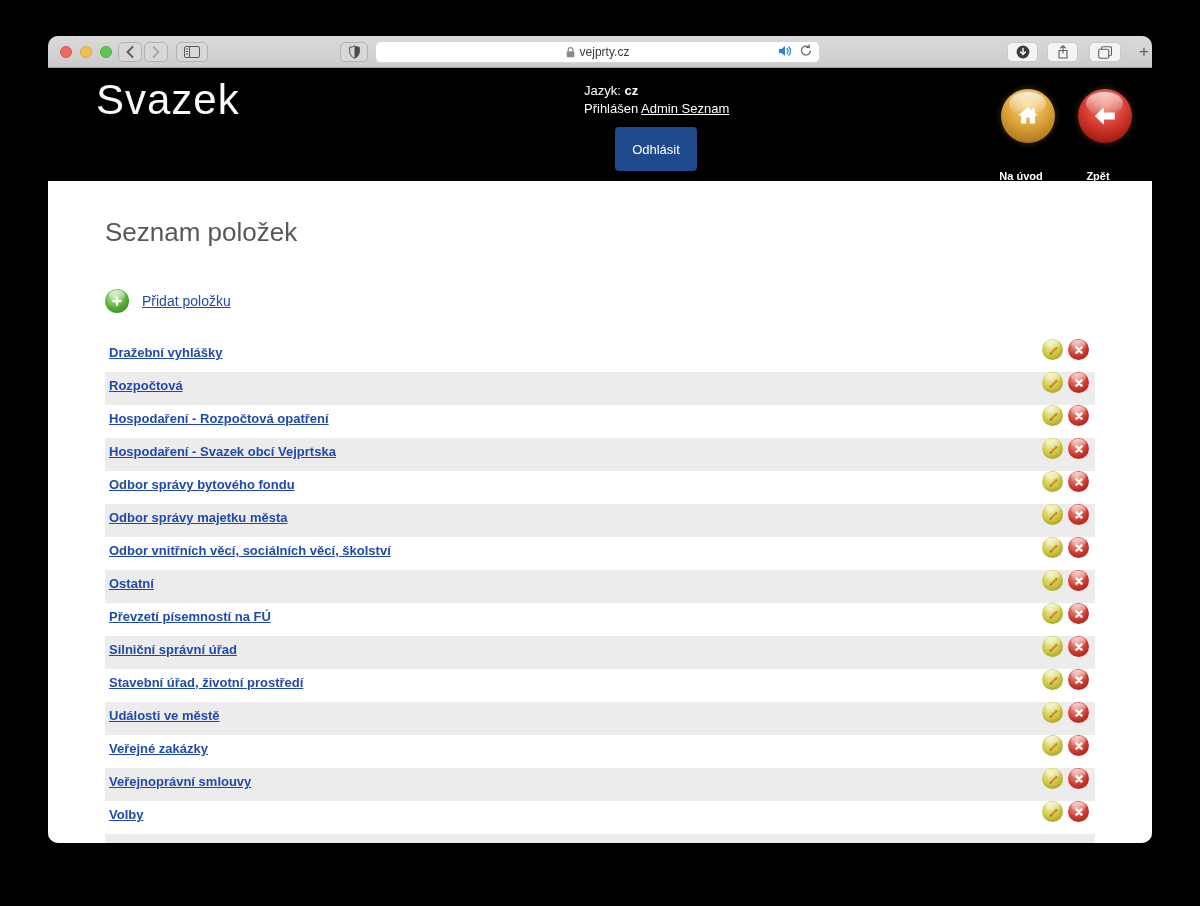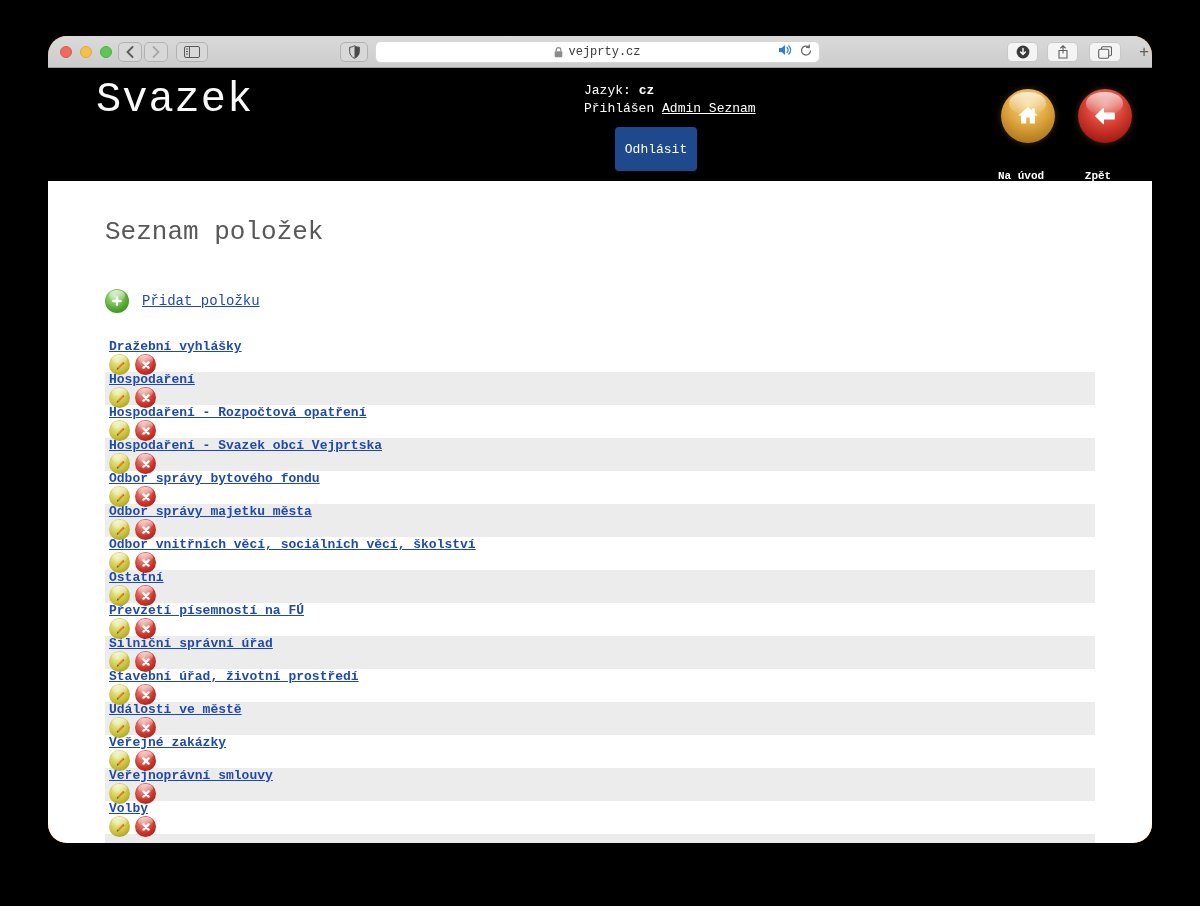--- a/index.html
+++ b/index.html
@@ -1,19 +1,19 @@
 <!DOCTYPE html>
 <html><head>
 <meta charset="utf-8">
 <style>
   * { margin:0; padding:0; box-sizing:border-box; }
   html,body { width:1200px; height:906px; background:#000; font-family:"Liberation Sans", sans-serif; overflow:hidden; }
 
   .window { position:absolute; left:48px; top:36px; width:1104px; height:807px;
-            border-radius:19px; overflow:hidden; background:#f97316;font-family:Liberation Mono, monospace; }
+            border-radius:10px; overflow:hidden; background:#f97316; }
 
   
   .toolbar { position:relative; height:32px; background:linear-gradient(#dadada,#cccccc);
              border-bottom:1px solid #9e9e9e; }
   .light { position:absolute; top:10px; width:12px; height:12px; border-radius:50%; }
   .light.red    { left:12px; background:#ee6a5f; border:1px solid #d55a50; }
   .light.yellow { left:32px; background:#f5bf4f; border:1px solid #dca93e; }
   .light.green  { left:52px; background:#61c554; border:1px solid #4fae43; }
 
   .tbtn { position:absolute; top:6px; height:20px; border-radius:5px; background:#d8d8d8;
@@ -60,21 +60,21 @@
   
   .content { height:662px; padding:36px 57px 0 57px; overflow:hidden; background:#fff; }
   .page-title { font-size:26px; font-weight:400; color:#58585a; line-height:30px; }
 
   .add-row { margin-top:42px; display:flex; align-items:center; gap:13px; }
   .small-sphere { width:24px; height:24px; }
   .green { background:radial-gradient(circle at 40% 30%, #c4eaa8, #57ab35 55%, #2f7a15); }
   .add-link { font-size:14px; color:#2049b0; text-decoration:underline; cursor:pointer; }
 
   .list { margin-top:26px; }
-  .row { height:33px; display:flex; align-items:flex-start; padding:0 6px 12px 4px; background:#fff;flex-direction:column; }
+  .row { height:33px; display:flex; align-items:flex-end; padding:0 6px 12px 4px; background:#fff; }
   .row.alt { background:#ececec; }
   .row-link { font-size:13px; font-weight:bold; color:#2049b0; text-decoration:underline;
               margin-right:auto; cursor:pointer; }
   .row-actions { display:flex; align-items:center; gap:5px; }
   .icon-sphere { width:21px; height:21px; cursor:pointer; }
   .olive { background:radial-gradient(circle at 40% 30%, #eef0a8, #c9c23b 55%, #8e8a20); }
   .redx  { background:radial-gradient(circle at 40% 30%, #ef9f96, #cc362c 55%, #8f1812); }
   .row.partial { height:7px; }
 </style>
 </head>
@@ -210,21 +210,21 @@
               </svg>
             </span>
             <span class="sphere icon-sphere redx">
               <svg width="14" height="14" viewBox="0 0 20 20">
                 <path d="M6.4 6.4 L13.6 13.6 M13.6 6.4 L6.4 13.6" stroke="#fff" stroke-width="3.6" stroke-linecap="round"></path>
               </svg>
             </span>
           </div>
         </div>
         <div class="row alt">
-          <a href="#" class="row-link">Hospodaření</a>
+          <a href="#" class="row-link">Rozpočtová</a>
           <div class="row-actions">
             <span class="sphere icon-sphere olive">
               <svg width="14" height="14" viewBox="0 0 20 20">
                 <path d="M6.4 13.6 L12.8 7.2 L14.8 9.2 L8.4 15.6 Z" fill="#e08428"></path>
                 <path d="M5.2 16.9 L6.4 13.6 L8.4 15.6 Z" fill="#6b4a12"></path>
                 <path d="M12.8 7.2 L13.9 6.1 C14.3 5.7 14.9 5.7 15.3 6.1 L15.9 6.7 C16.3 7.1 16.3 7.7 15.9 8.1 L14.8 9.2 Z" fill="#b86a1e"></path>
               </svg>
             </span>
             <span class="sphere icon-sphere redx">
               <svg width="14" height="14" viewBox="0 0 20 20">

